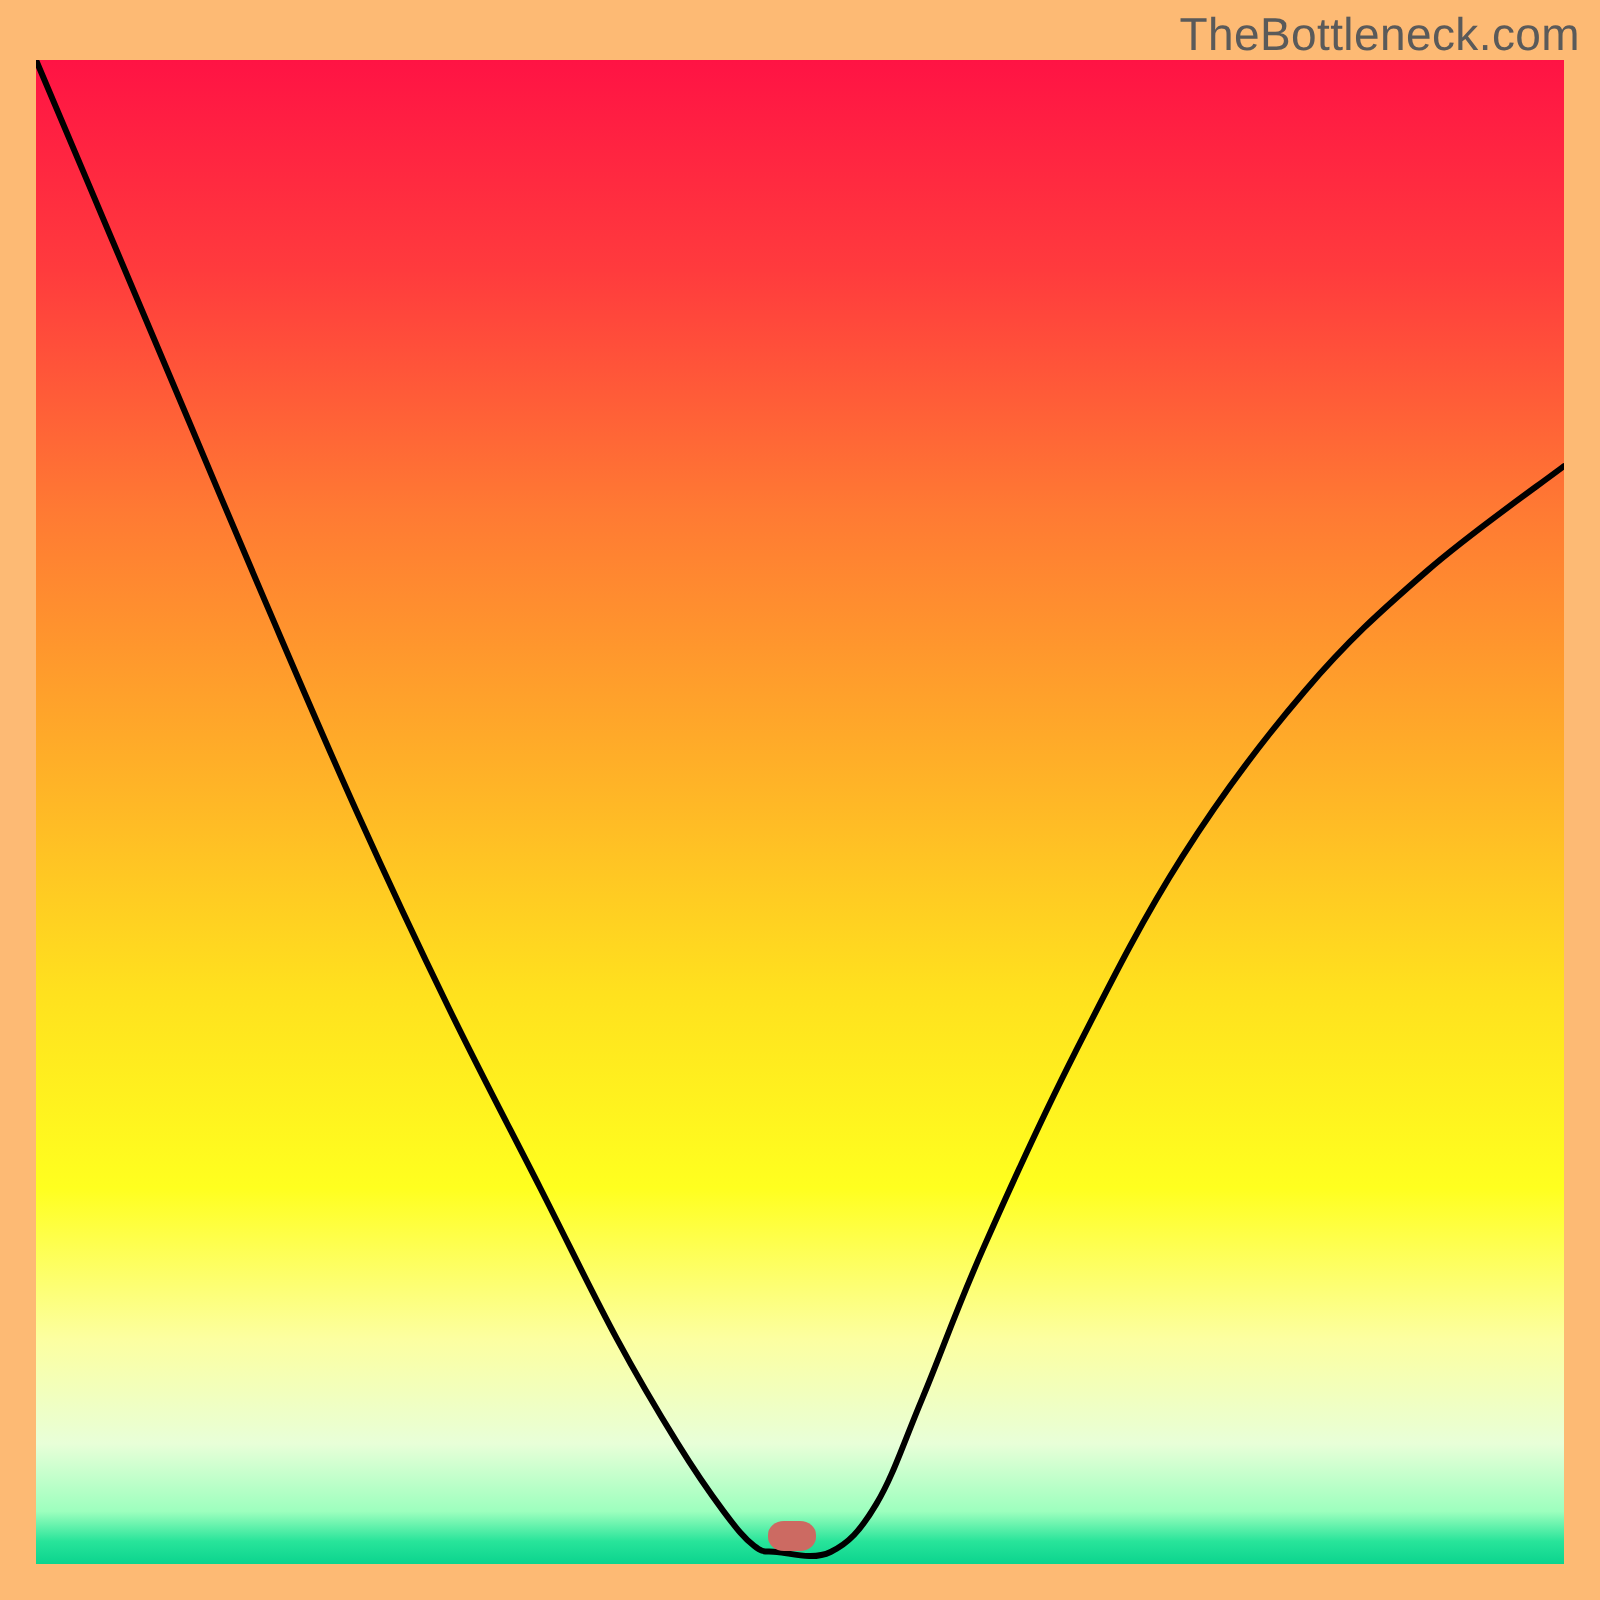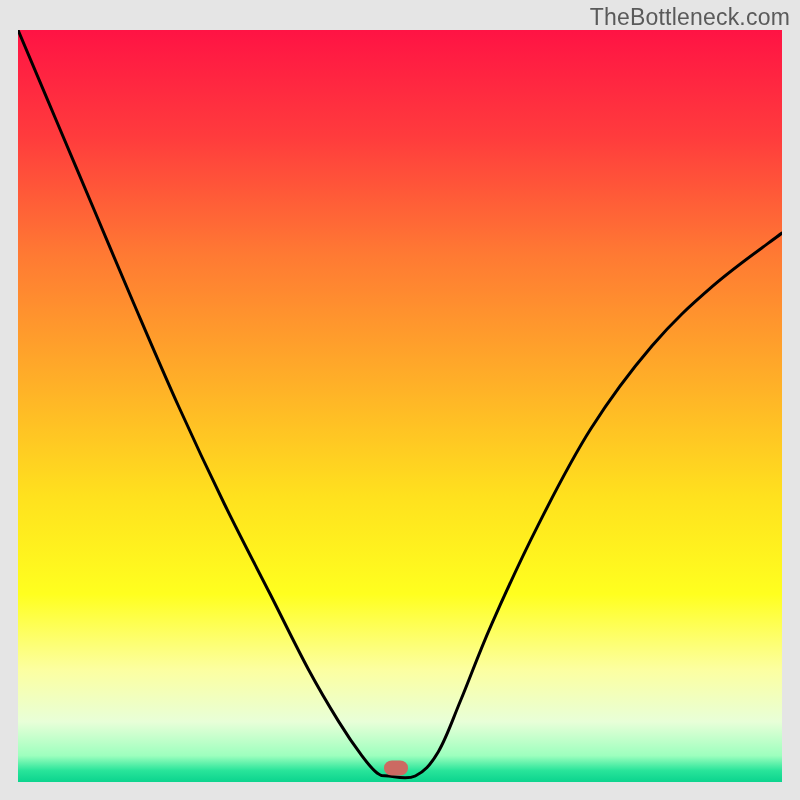--- a/index.html
+++ b/index.html
@@ -8,21 +8,21 @@
     width: 800px;
     height: 800px;
     overflow: hidden;
     font-family: Arial, Helvetica, sans-serif;
     background: #000;
   }
   .frame {
     position: relative;
     width: 800px;
     height: 800px;
-    background: #e5e5e5;
+    background: #fdba74;
   }
   .watermark {
     position: absolute;
     top: 4px;
     right: 10px;
     color: #5a5a5a;
     font-size: 23px;
     font-weight: 500;
     letter-spacing: 0.2px;
     z-index: 3;

